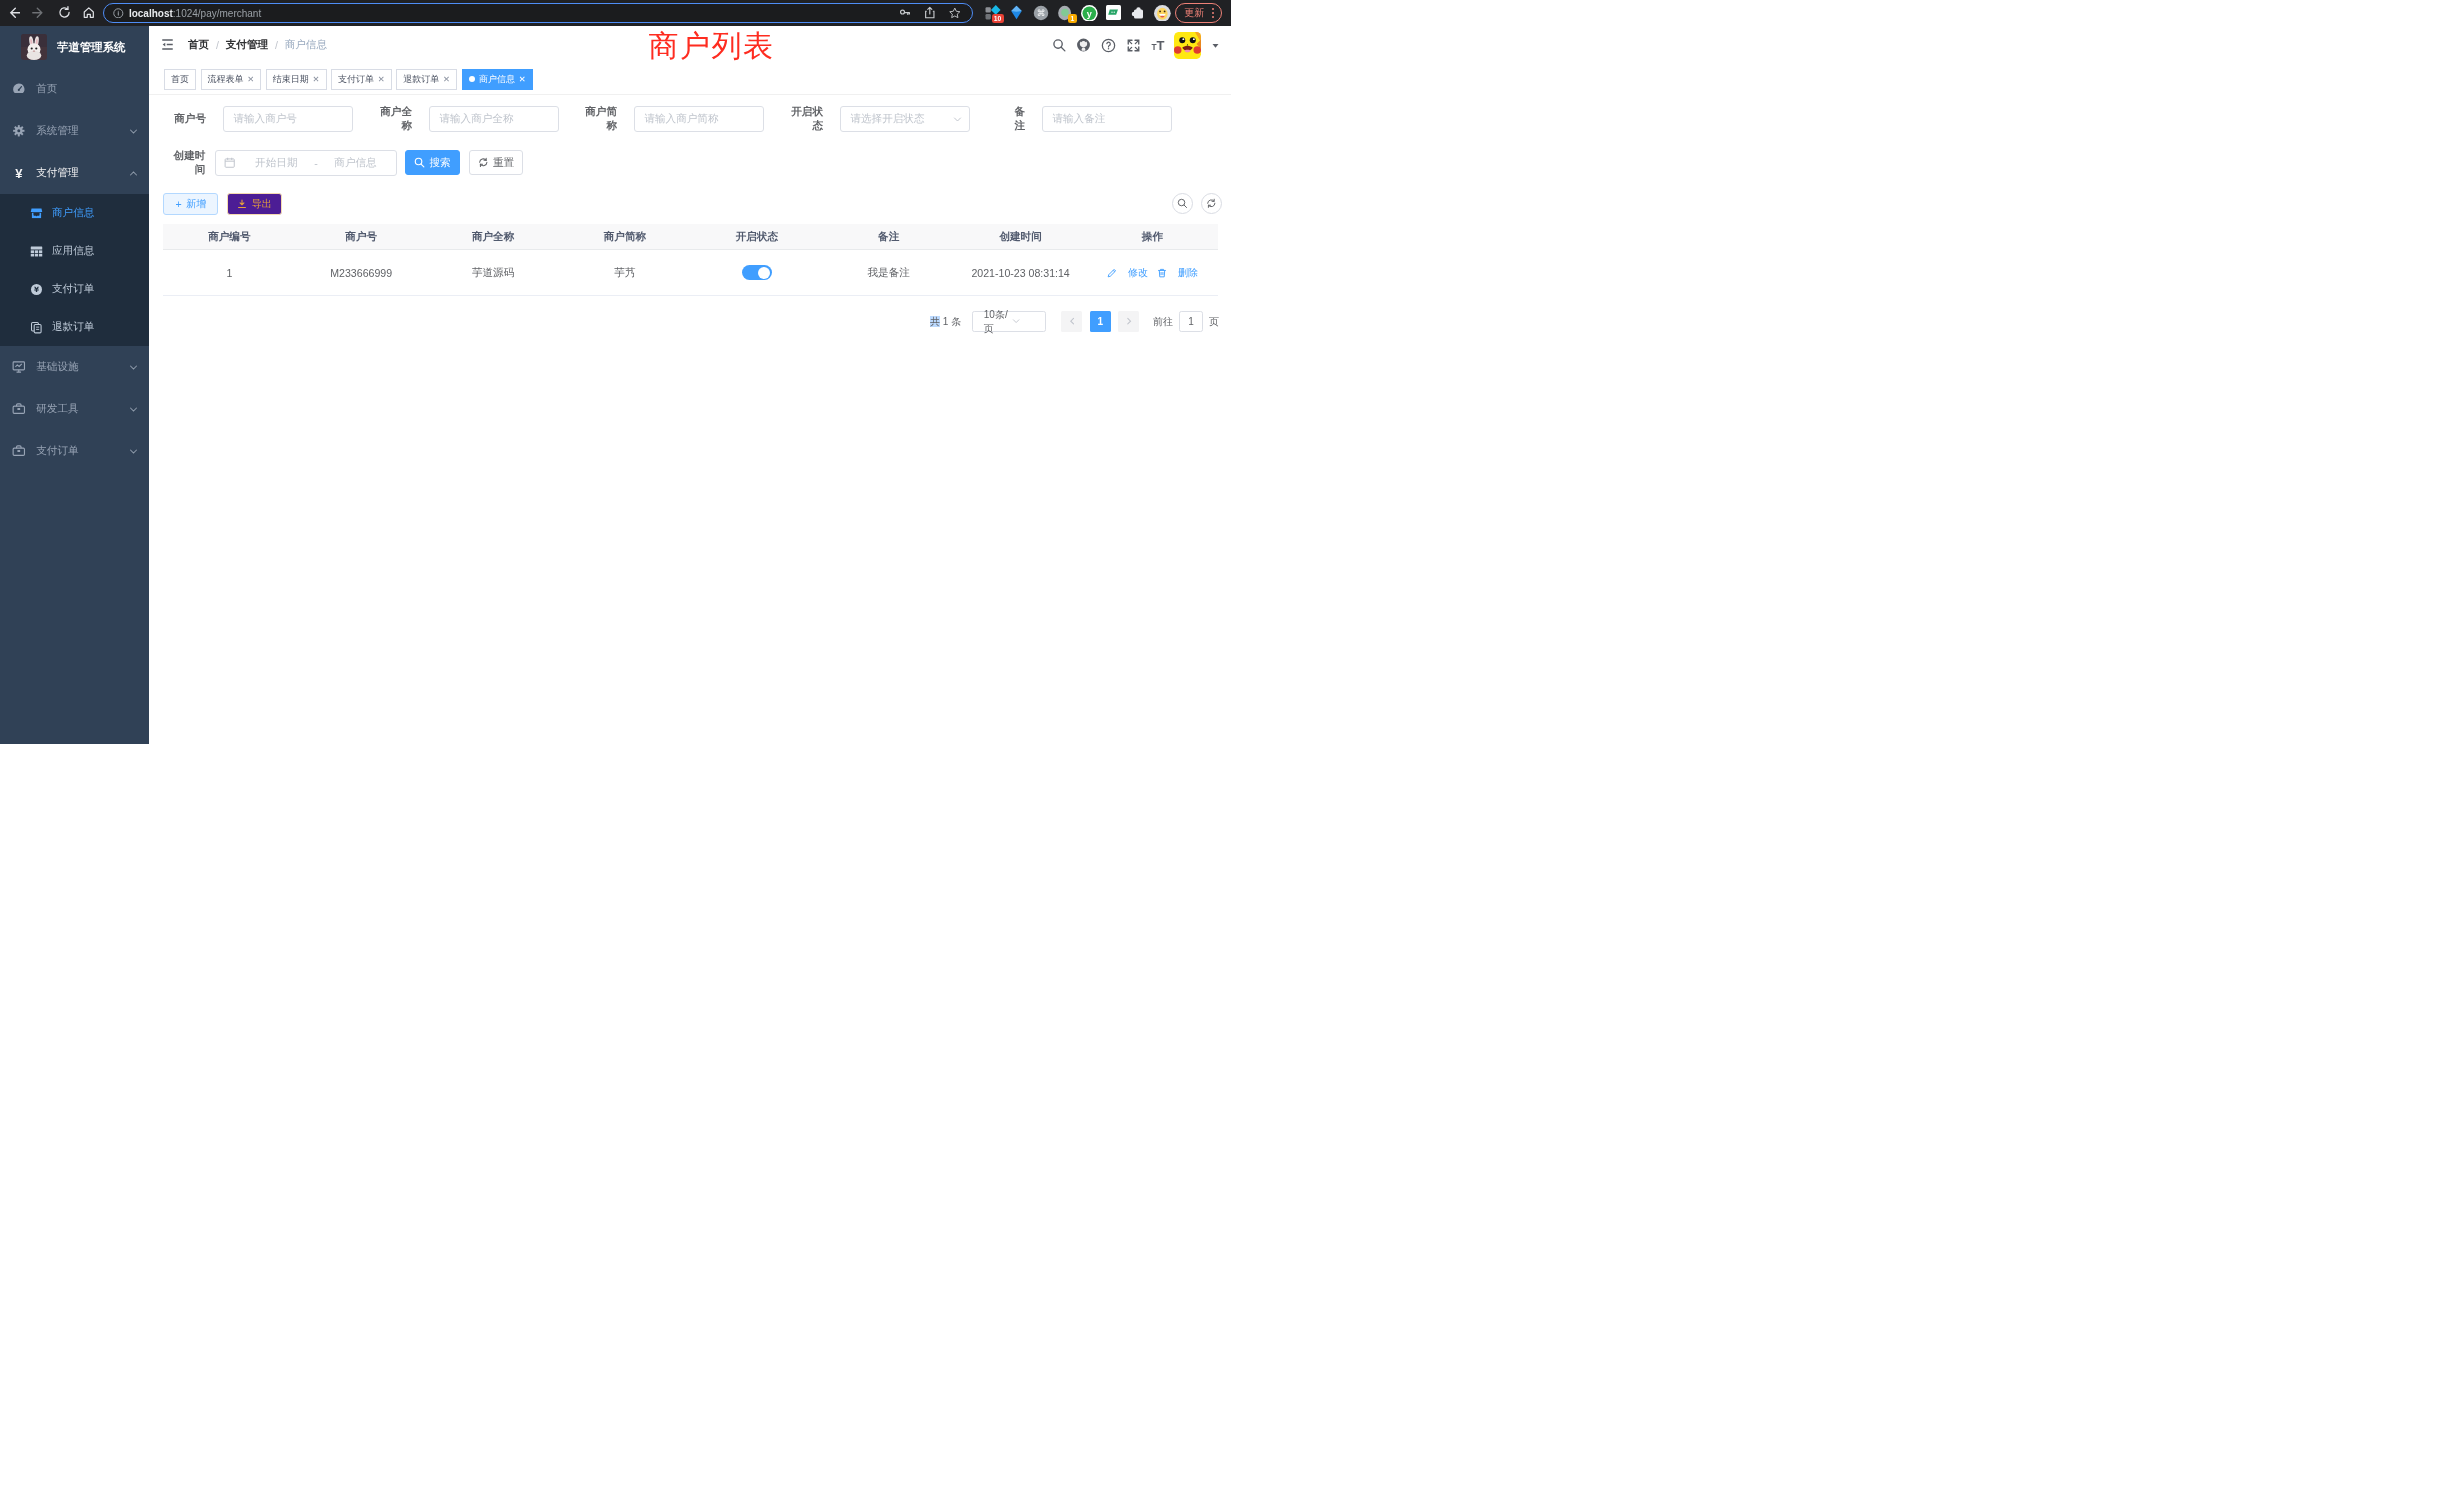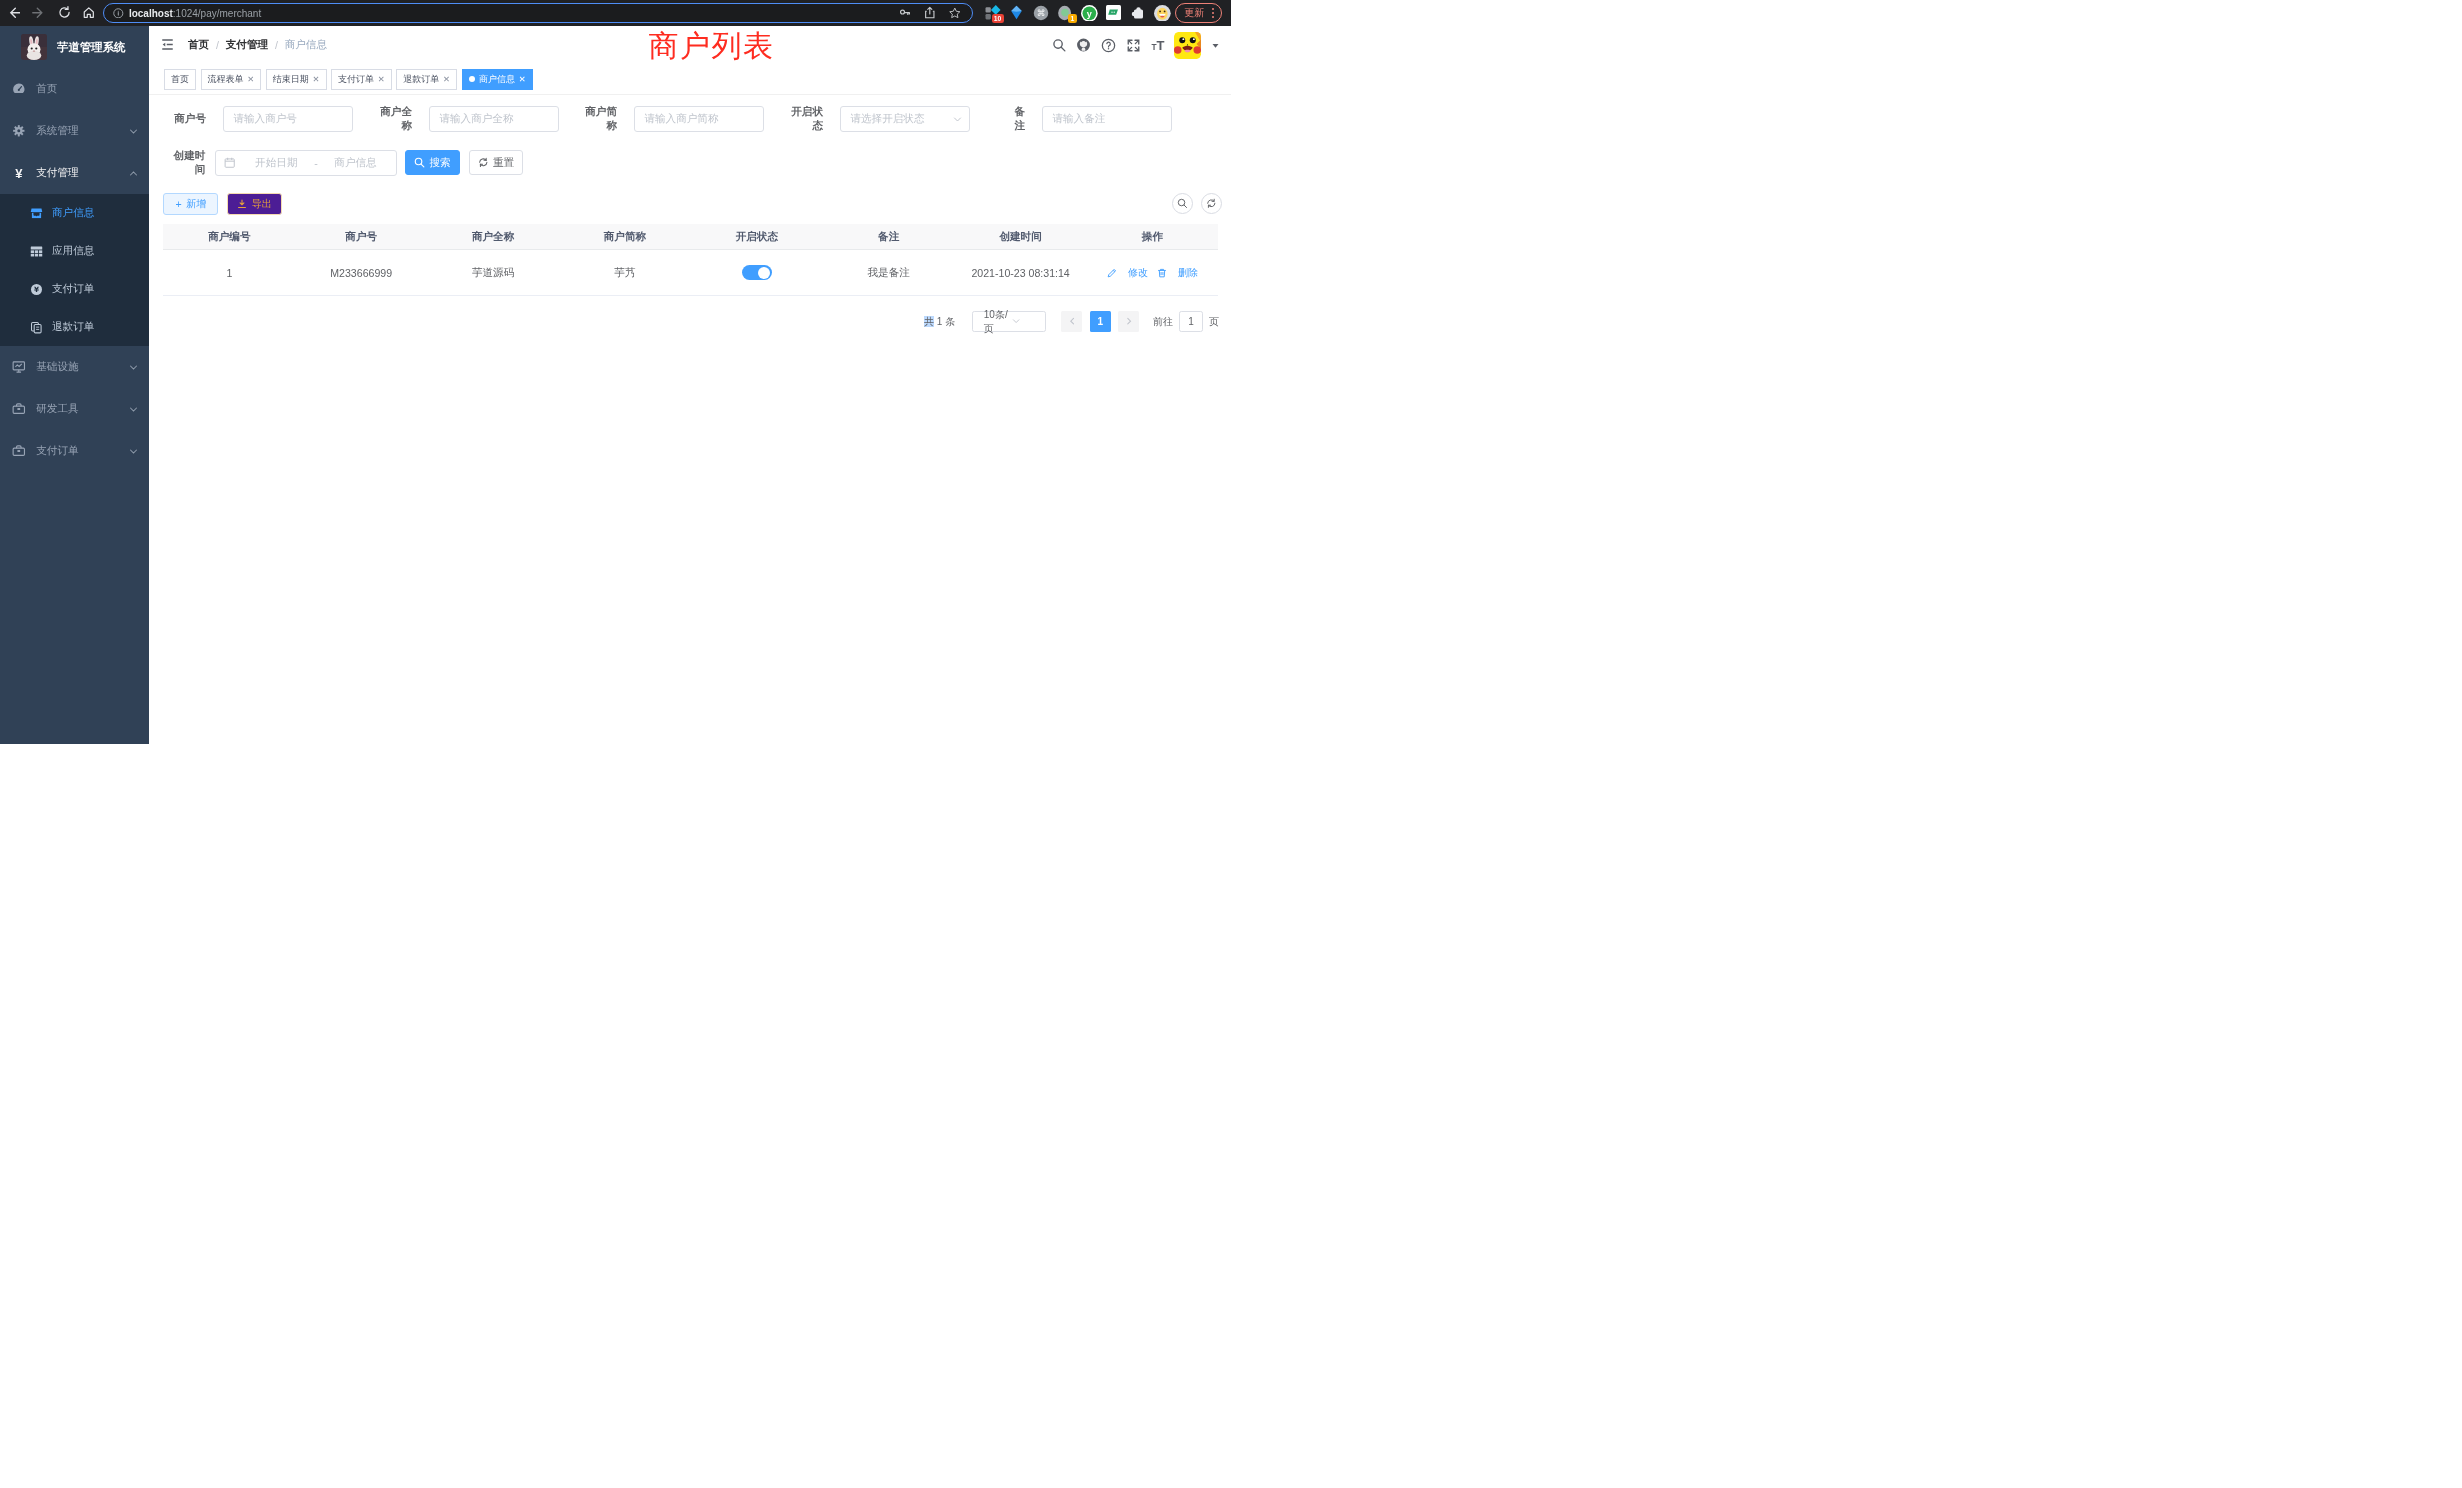--- a/index.html
+++ b/index.html
@@ -90,21 +90,21 @@
   .thead .tc { font-weight:bold; color:#515a6e; }
   .trow { display:flex; height:46px; align-items:center; border-bottom:0.8px solid #ebeef5; background:#fff; }
   .tc { flex:1; text-align:center; font-size:10.6px; color:#606266; display:flex; align-items:center; justify-content:center; }
   .toggle { width:30px; height:15px; border-radius:7.6px; background:#409eff; position:relative; cursor:pointer; }
   .toggle .knob { position:absolute; right:1.5px; top:1.5px; width:12px; height:12px; border-radius:50%; background:#fff; }
   .alink { color:#409eff; font-size:10px; display:inline-flex; align-items:center; gap:11px; cursor:pointer; }
   .alink + .alink { margin-left:9px; }
 
   
   .pager { position:absolute; top:285px; right:12px; height:21px; display:flex; align-items:center; font-size:10px; color:#606266; }
-  .pg-total { margin-right:17px; }
+  .pg-total { margin-right:11px; }
   .hl { background:#bcd9fd; }
   .pg-size { width:74px; height:21px; border:0.8px solid #dcdfe6; border-radius:2.3px; display:flex; align-items:center; padding:0 6px 0 10.6px; margin-right:15px; color:#606266; cursor:pointer; }
   .pg-size span { flex:1; }
   .pg-size .selcaret { color:#c0c4cc; }
   .pg-btn { width:21px; height:21px; background:#f4f4f5; border-radius:1.5px; display:flex; align-items:center; justify-content:center; color:#c0c4cc; margin-right:7.6px; cursor:pointer; }
   .pg-cur { width:21px; height:21px; background:#409eff; border-radius:1.5px; color:#fff; display:flex; align-items:center; justify-content:center; font-weight:bold; margin-right:7.6px; cursor:pointer; }
   .pg-goto { margin-left:13.6px; margin-right:6px; }
   .pg-input { width:24px; height:21px; border:0.8px solid #dcdfe6; border-radius:2.3px; text-align:center; font-size:10px; color:#606266; margin-right:6px; display:flex; align-items:center; justify-content:center; }
 
   svg { display:block; }

